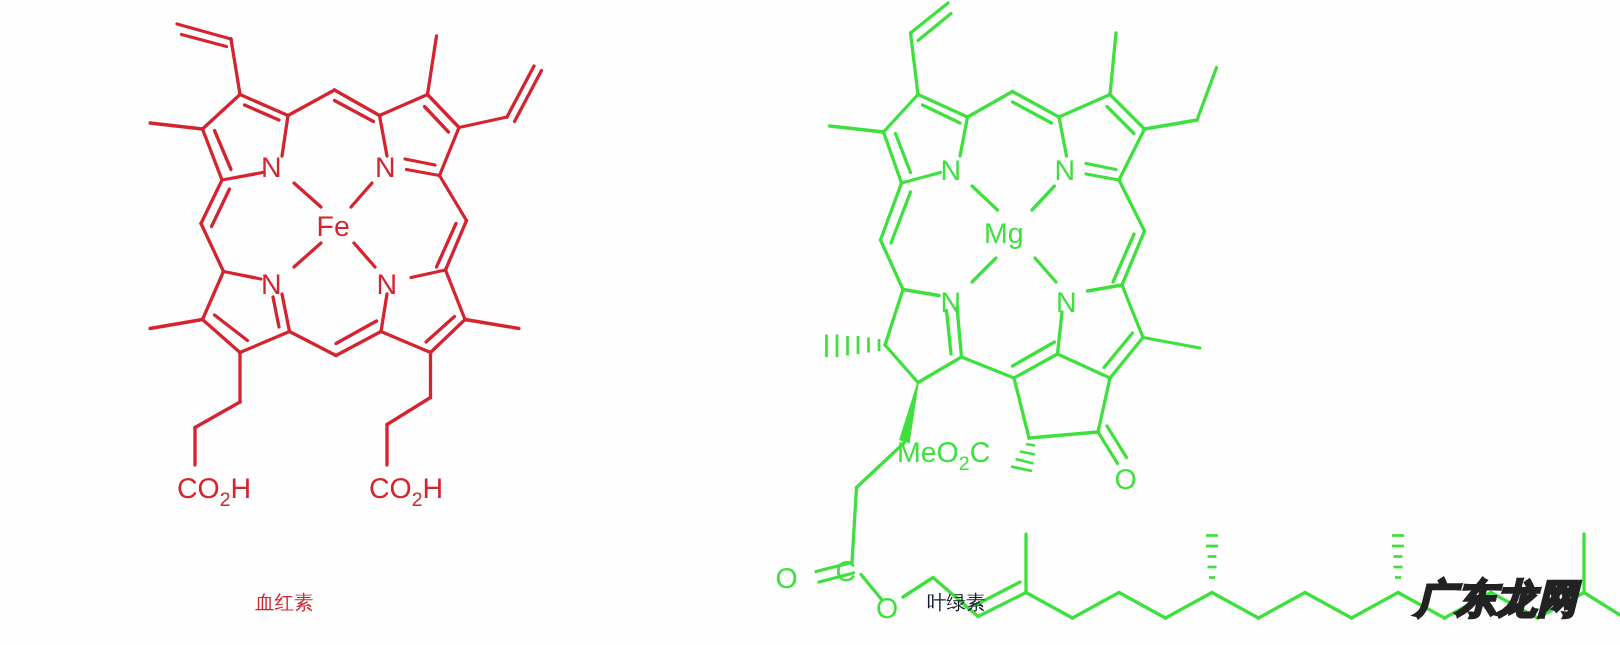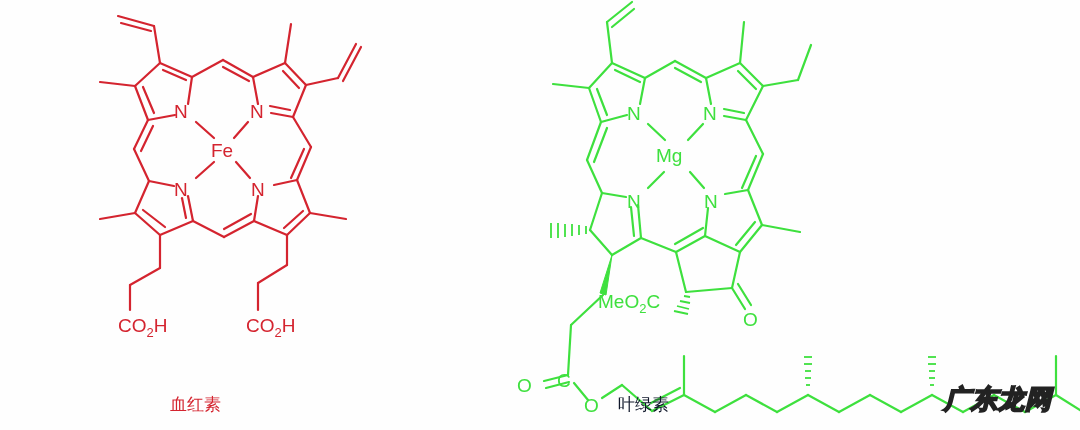--- a/index.html
+++ b/index.html
@@ -1,20 +1,20 @@
 <!DOCTYPE html>
 <html><head>
 <meta charset="utf-8">
 <style>
   html, body { margin: 0; padding: 0; background: #ffffff; }
   #stage { position: relative; width: 1080px; height: 430px; overflow: hidden; background: #fefefe; }
   svg { position: absolute; left: 0; top: 0; }
   .atom { font-family: "Liberation Sans", sans-serif; font-size: 19px; }
   .sub { font-family: "Liberation Sans", sans-serif; font-size: 13px; }
-  .caption { position: absolute; font-family: "DejaVu Serif", "Liberation Serif", serif; font-size: 17px; }
+  .caption { position: absolute; font-family: "DejaVu Serif", "Liberation Serif", serif; font-size: 13px; }
   .watermark { position: absolute; font-family: "DejaVu Sans", sans-serif; font-size: 26px; font-weight: bold;
                color: #ffffff; -webkit-text-stroke: 2px #222222; letter-spacing: 1px; font-style: italic; }
 </style>
 </head>
 <body>
 
 <div id="stage">
 
   <svg width="1080" height="430">
     <g id="heme-bonds" fill="none" stroke-width="2.2" stroke-linecap="round" stroke="#d4242f">

